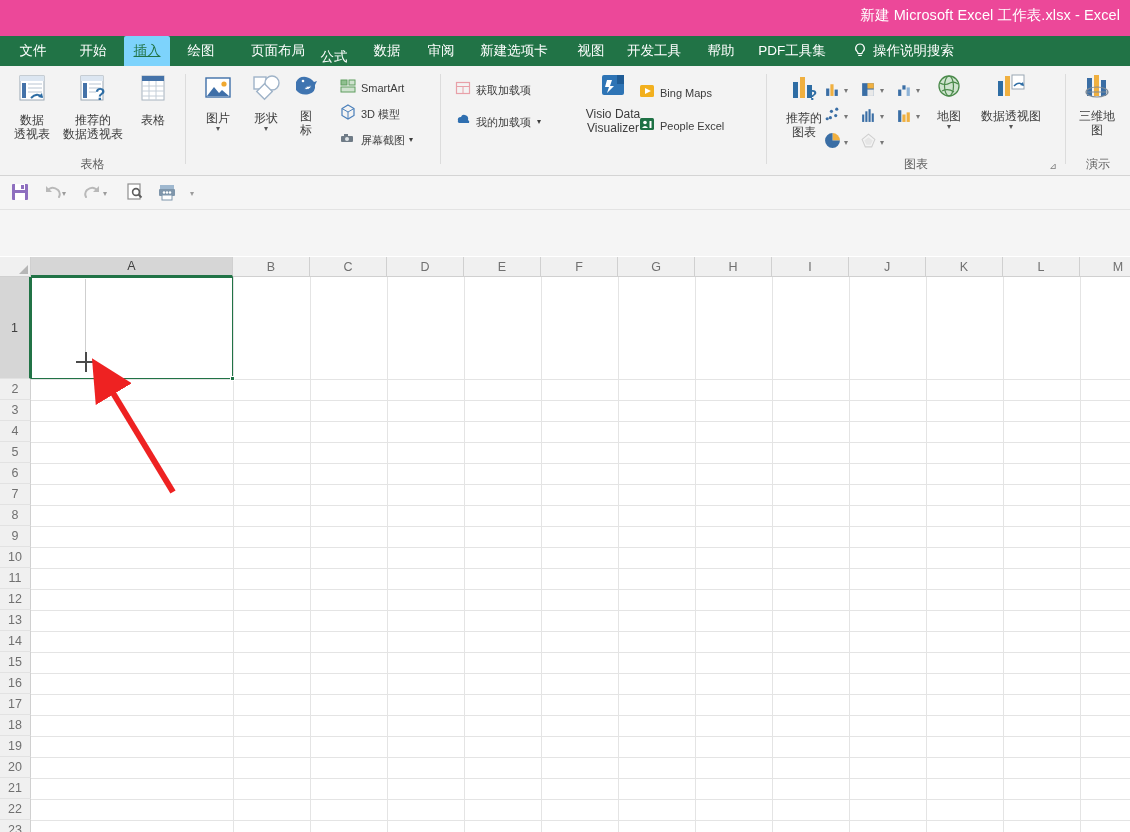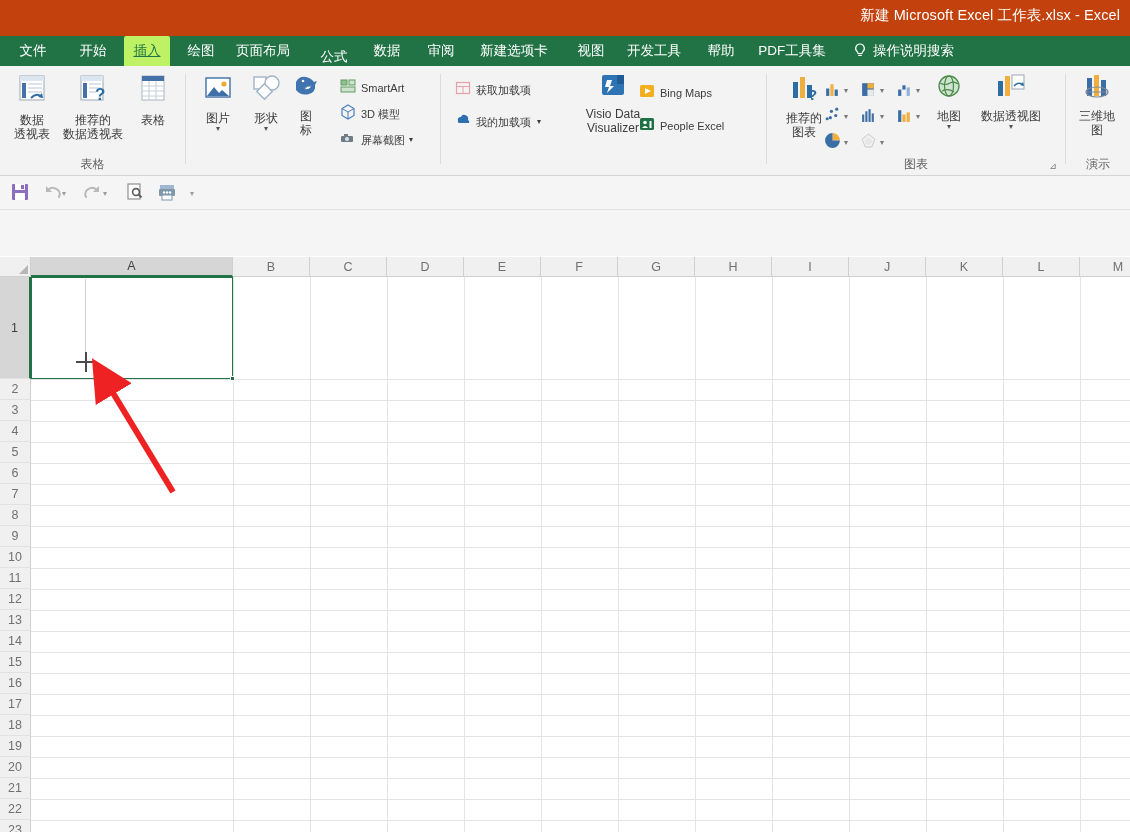--- a/index.html
+++ b/index.html
@@ -7,42 +7,42 @@
     width: 1130px; height: 832px;
     font-family: "Liberation Sans", "DejaVu Sans", sans-serif;
     overflow: hidden;
     background: #ffffff;
   }
   #app { position: relative; width: 1130px; height: 832px; }
 
   
   .titlebar {
     position: absolute; left: 0; top: 0; width: 1130px; height: 36px;
-    background: #c2410c;
+    background: #ec4899;
   }
   .title-text {
     position: absolute; right: 10px; top: 6px;
     color: #ffffff; font-size: 14.5px; white-space: nowrap;
     letter-spacing: .1px;
   }
 
   
   .tabstrip {
     position: absolute; left: 0; top: 36px; width: 1130px; height: 30px;
     background: #217346;
   }
   .tab {
     position: absolute; top: 0; height: 30px;
     color: #ffffff; font-size: 13.5px;
     display: flex; align-items: center; justify-content: center;
     padding: 0 9px; white-space: nowrap;
     cursor: default;
   }
   .tab.active {
-    background: #bef264; color: #217346; font-weight: normal;
+    background: #7dd3fc; color: #217346; font-weight: normal;
     border-radius: 2px 2px 0 0;
     text-decoration: underline;
   }
   .tell-me {
     position: absolute; top: 0; height: 30px; display: flex;
     align-items: center; color: #ffffff; font-size: 13.5px; white-space: nowrap;
   }
   .bulb { width: 14px; height: 16px; margin-right: 6px; position: relative; display:inline-block; }
   .bulb svg { display: block; }
 
@@ -185,21 +185,21 @@
       </div>
       <div class="tab" style="left: 70px; width: 46px;">
         <span>开始</span>
       </div>
       <div class="tab active" style="left: 124px; width: 46px;">
         <span>插入</span>
       </div>
       <div class="tab" style="left: 178px; width: 46px;">
         <span>绘图</span>
       </div>
-      <div class="tab" style="left: 227px; width: 72px;">
+      <div class="tab" style="left: 242px; width: 72px;">
         <span>页面布局</span>
       </div>
       <div class="tab" style="left: 311px; width: 46px; align-items: flex-end;">
         <span>公式</span>
       </div>
       <div class="tab" style="left: 364px; width: 46px;">
         <span>数据</span>
       </div>
       <div class="tab" style="left: 418px; width: 46px;">
         <span>审阅</span>

